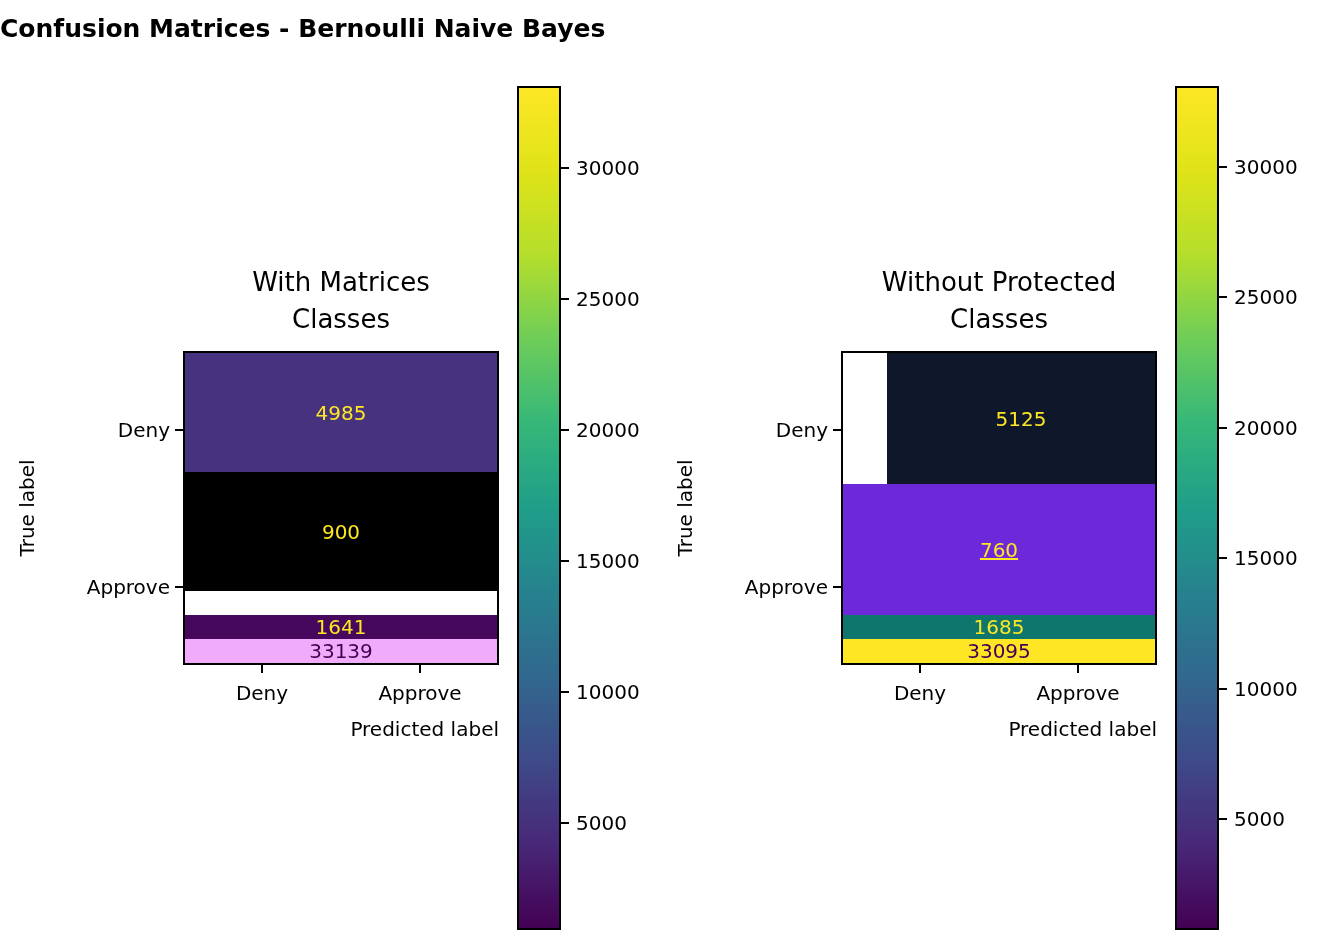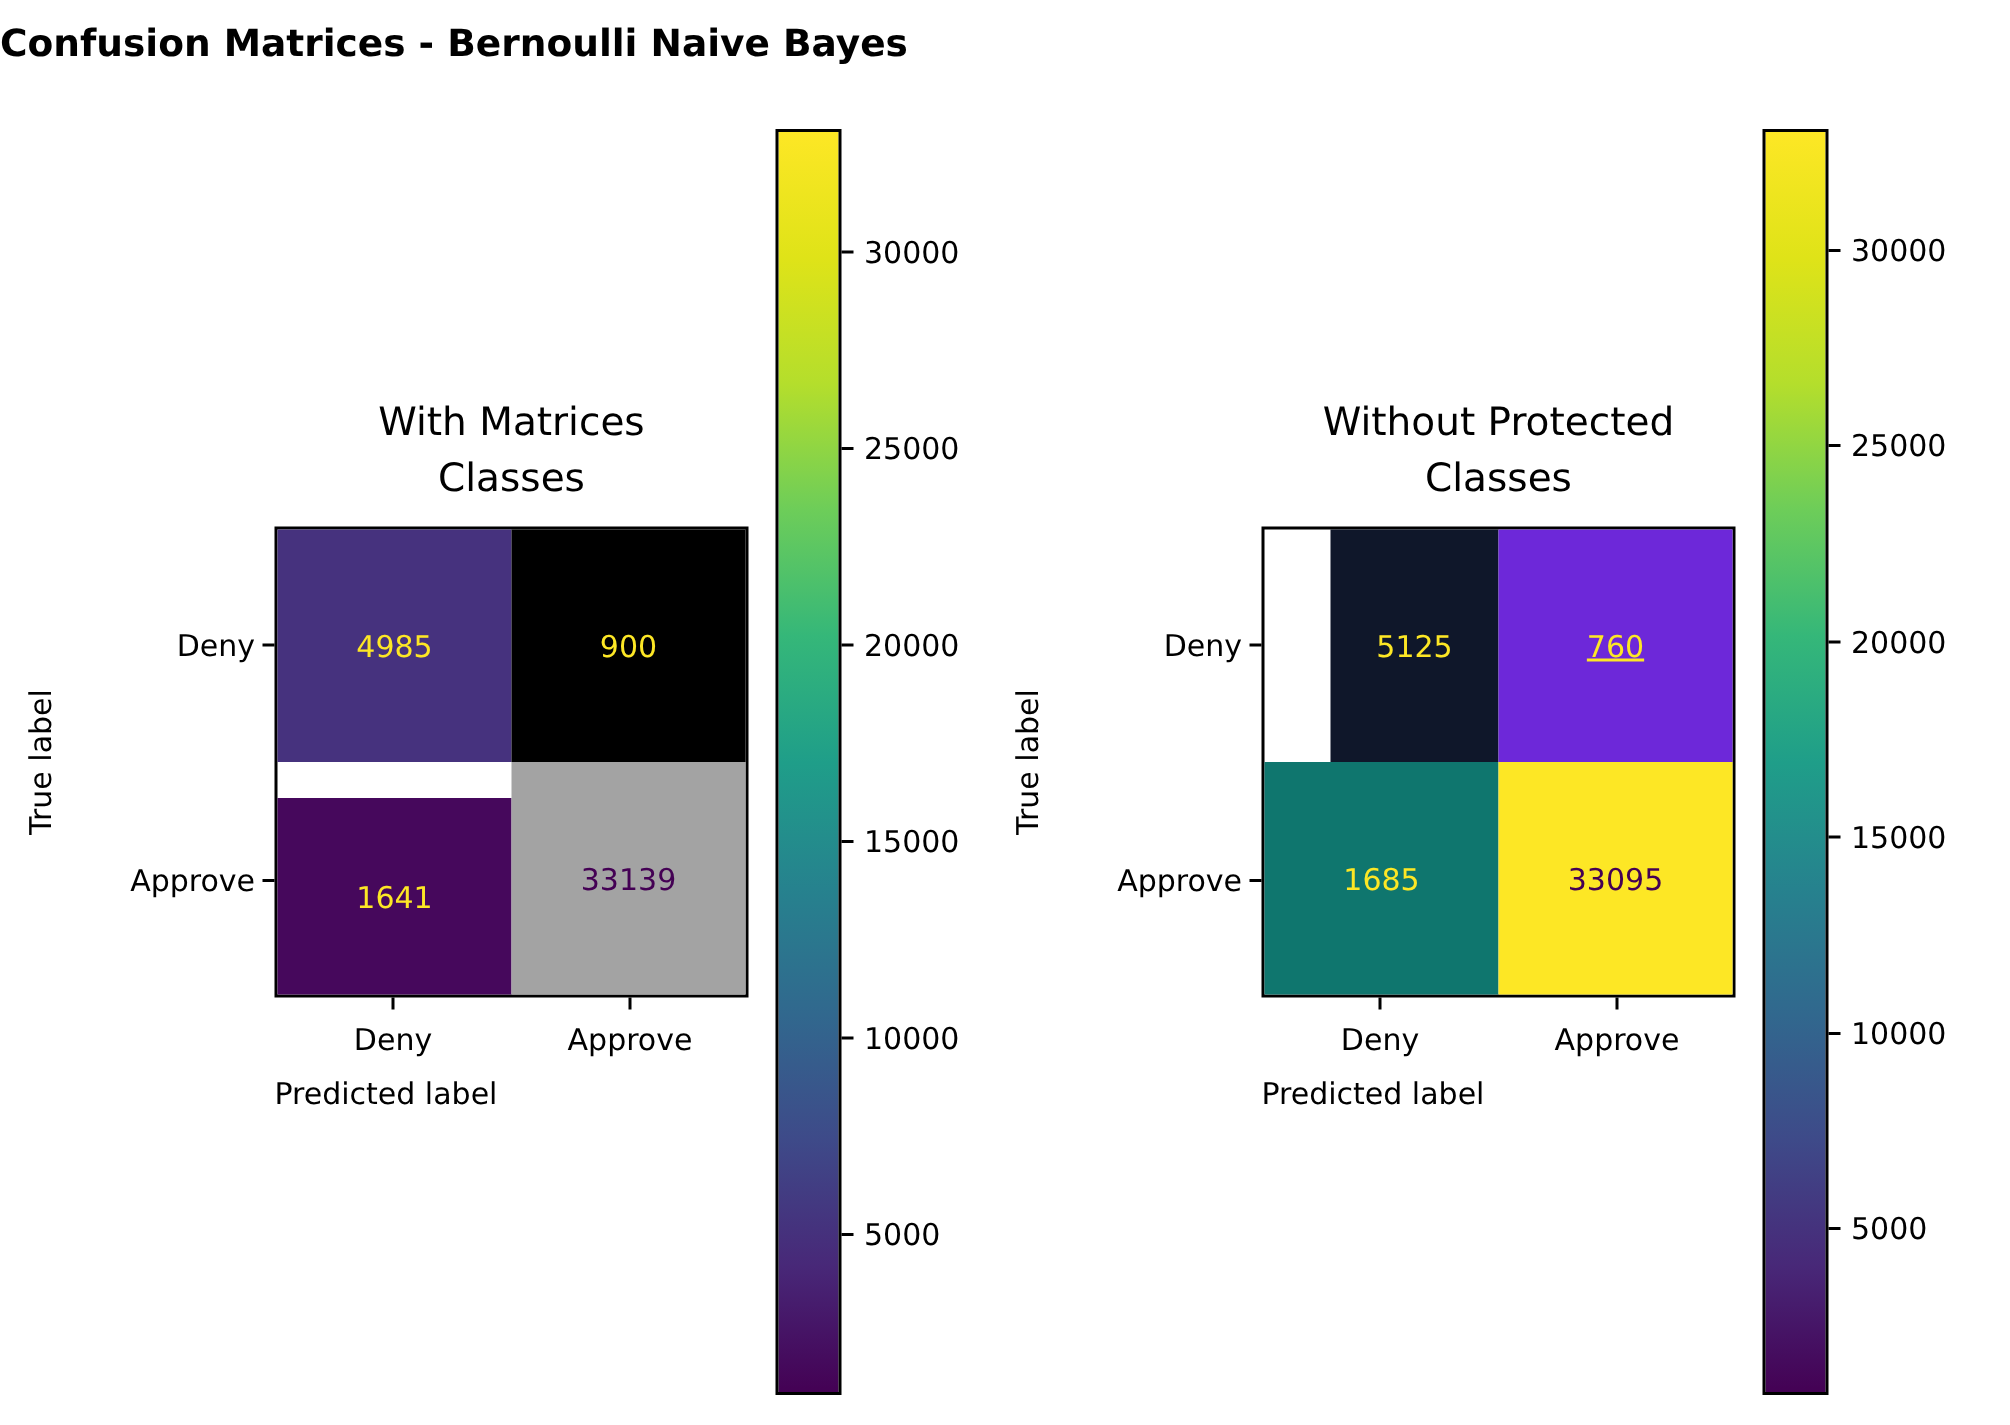--- a/index.html
+++ b/index.html
@@ -57,21 +57,21 @@
   .ytick-mark.row0 { top: 429px; }
   .ytick-mark.row1 { top: 586px; }
 
   .matrix {
     position: absolute;
     left: 183px; top: 351px;
     width: 316px; height: 314px;
     border: 2px solid #000000;
     box-sizing: border-box;
     display: grid;
-    grid-template-columns: 1fr 1fr;
+    grid-template-columns: 1fr;
     grid-template-rows: 1fr 1fr;
   }
   .cell {
     display: flex;
     align-items: center;
     justify-content: center;
     font-size: 20px;
   }
 
   .xtick-mark {
@@ -86,21 +86,21 @@
     top: 680px; width: 158px;
     text-align: center;
     font-size: 20px;
     line-height: 26px;
   }
   .xtick-label.col0 { left: 183px; }
   .xtick-label.col1 { left: 341px; }
   .xlabel {
     position: absolute;
     top: 717px; left: 183px; width: 316px;
-    text-align: left;
+    text-align: right;
     font-size: 20px;
   }
 
   .cb-wrap {
     position: absolute;
     left: 517px; top: 86px;
     width: 44px; height: 844px;
   }
   .cb-bar {
     position: absolute;
@@ -145,21 +145,21 @@
     <div class="matrix">
       <div class="cell" style="background-color: rgb(70, 50, 126); color: rgb(253, 231, 37);">
         <span>4985</span>
       </div>
       <div class="cell" style="background-color: #000000; color: rgb(253, 231, 37);">
         <span>900</span>
       </div>
       <div class="cell" style="background-color: rgb(70, 8, 92); color: rgb(253, 231, 37); margin-top: 24px;">
         <span>1641</span>
       </div>
-      <div class="cell" style="background-color: #a3a3a3; color: rgb(68, 1, 84);">
+      <div class="cell" style="background-color: #f0abfc; color: rgb(68, 1, 84);">
         <span>33139</span>
       </div>
     </div>
 
     <div class="xtick-mark col0"></div>
     <div class="xtick-mark col1"></div>
     <div class="xtick-label col0">Deny</div>
     <div class="xtick-label col1">Approve</div>
     <div class="xlabel">Predicted label</div>
 

